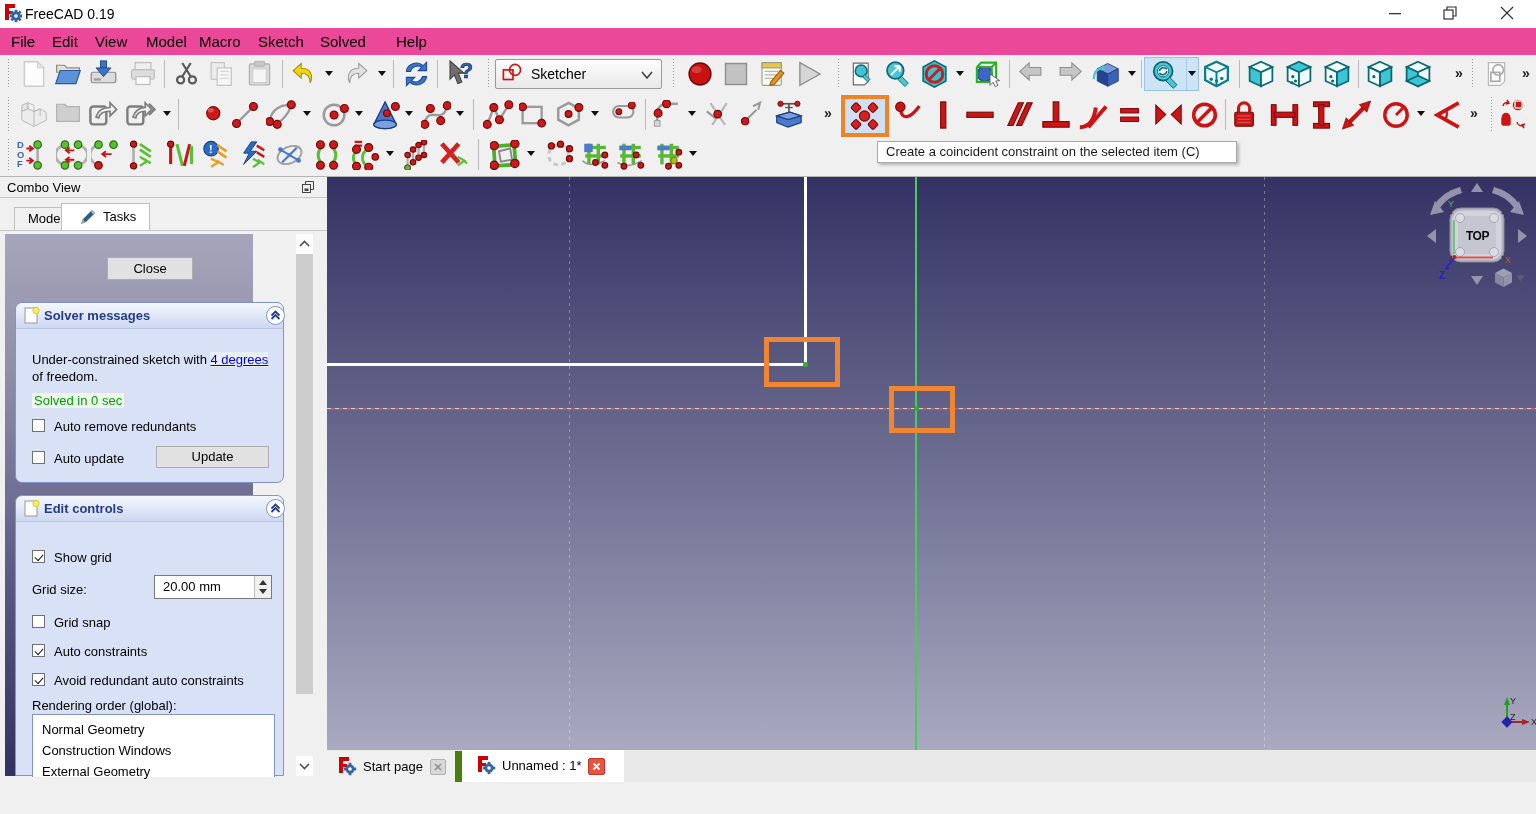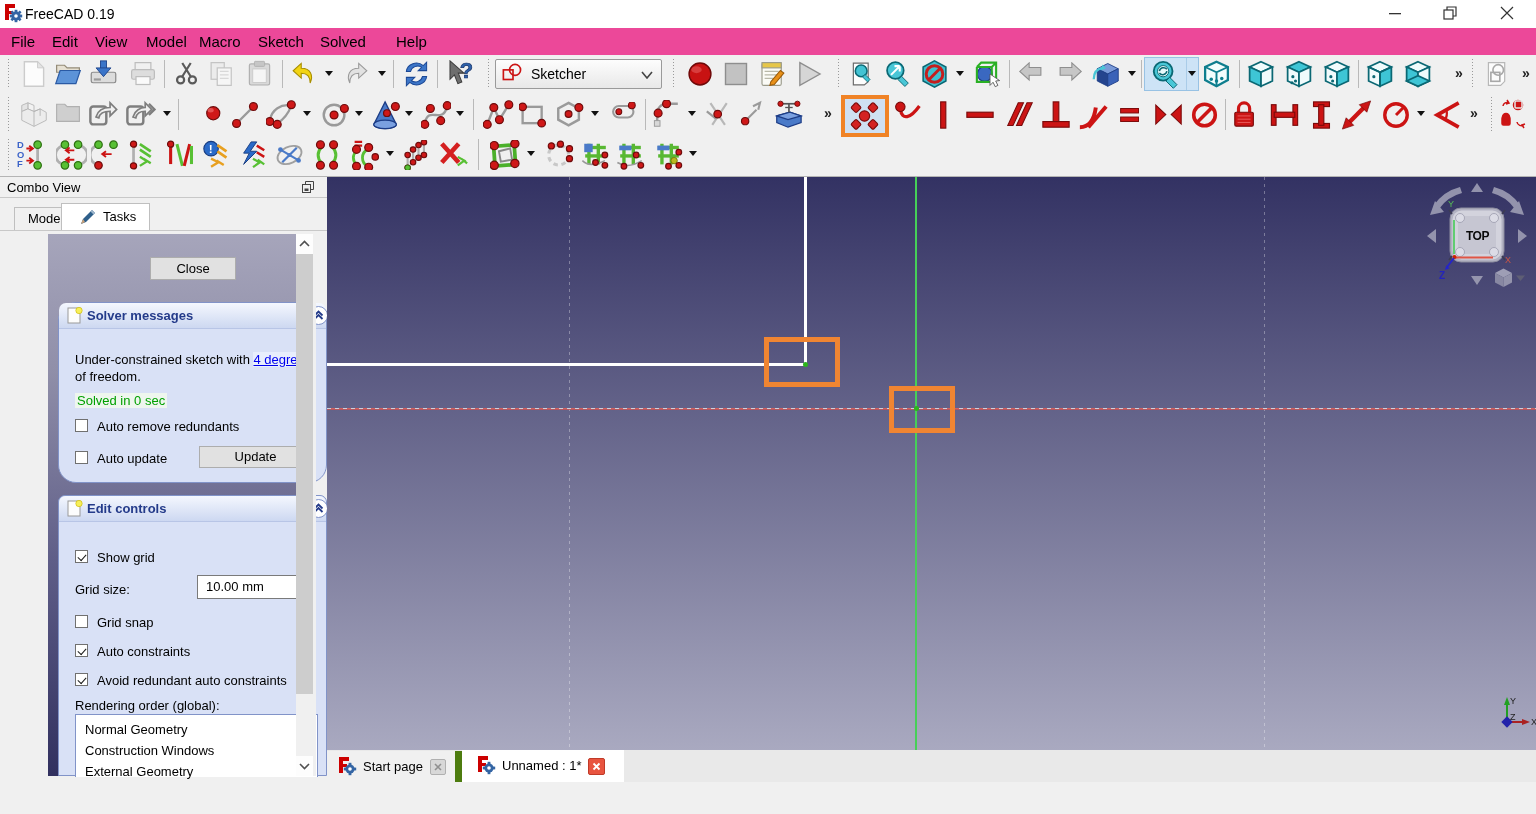--- a/index.html
+++ b/index.html
@@ -19,24 +19,24 @@
 .dd { position:absolute; width:0; height:0; border-left:5px solid transparent; border-right:5px solid transparent; border-top:6px solid #1a1a1a; }
 
 #combo { position:absolute; left:0; top:177px; width:327px; height:637px; background:#f0f0f0; }
 #combo-header { position:absolute; left:0; top:0; width:327px; height:21px; background:#f0f0f0; border-bottom:1px solid #c8c8c8; }
 #combo-header .t { position:absolute; left:7px; top:3px; font-size:13px; }
 #tabs { position:absolute; left:0; top:22px; width:327px; height:31px; }
 .tab { position:absolute; top:3px; height:28px; background:#f0f0f0; border:1px solid #bfbfbf; border-bottom:none; font-size:13px; }
 #tab-model { left:14px; top:8px; height:23px; width:59px;text-align:right; }
 #tab-tasks { left:61px; top:4px; height:27px; width:89px; background:#ffffff; z-index:2; }
 #taskarea { position:absolute; left:0; top:53px; width:327px; height:551px; background:#f0f0f0; border-top:1px solid #c8c8c8; }
-#taskpanel { position:absolute; left:5px; top:3px; width:248px; height:542px; background:linear-gradient(180deg,#a6a5bb 0%, #908fa9 25%, #5f5e88 60%, #31305f 100%);margin-left:43px; }
+#taskpanel { position:absolute; left:5px; top:3px; width:248px; height:542px; background:linear-gradient(180deg,#a6a5bb 0%, #908fa9 25%, #5f5e88 60%, #31305f 100%); }
 #scrollbar { position:absolute; left:296px; top:3px; width:20px; height:542px; background:#f0f0f0; }
 
-.group { position:absolute; left:10px; width:269px; background:#d9e1f6; border:1px solid #8193c8; border-radius:18px; }
+.group { position:absolute; left:10px; width:269px; background:#d9e1f6; border:1px solid #8193c8; border-radius:7px; }
 .group .hdr { position:absolute; left:0; top:0; right:0; height:26px; background:linear-gradient(180deg,#f4f7fe,#cdd8f1); border-radius:7px 7px 0 0; border-bottom:1px solid #b8c5e6; }
 .group .hdr .ttl { position:absolute; left:28px; top:5px; font-weight:bold; color:#243b8a; font-size:13px; }
 .cb { position:absolute; width:13px; height:13px; background:#ffffff; border:1px solid #707070; }
 .cbc { position:absolute; width:13px; height:13px; background:#ffffff; border:1px solid #707070; }
 .cbc:after { content:""; position:absolute; left:2px; top:2.5px; width:7px; height:4px; border-left:1.8px solid #1a1a1a; border-bottom:1.8px solid #1a1a1a; transform:rotate(-48deg); }
 .btn { position:absolute; background:#e1e1e1; border:1px solid #adadad; text-align:center; font-size:13px; }
 
 #viewport { position:absolute; left:327px; top:177px; width:1209px; height:573px; background:linear-gradient(180deg,#333263 0%, #a9a9c0 100%); overflow:hidden; }
 
 #doctabs { position:absolute; left:327px; top:750px; width:1209px; height:32px; background:#e9e9e9; }
@@ -691,21 +691,21 @@
             <span class="ttl">Edit controls</span>
             <svg class="ico" style="left:250px;top:3px" width="19" height="19">
                 <circle cx="9.5" cy="9.5" r="9" fill="#fff" stroke="#8193c8"></circle>
                 <path d="M5.5 9.5 L9.5 5.5 L13.5 9.5 M5.5 13 L9.5 9 L13.5 13" fill="none" stroke="#243b8a" stroke-width="1.8"></path>
               </svg>
           </div>
           <div class="cbc" style="left:16px;top:54px"></div>
           <span style="position:absolute;left:38px;top:54px">Show grid</span>
           <span style="position:absolute;left:16px;top:86px">Grid size:</span>
           <div style="position:absolute;left:138px;top:79px;width:118px;height:24px;background:#fff;border:1px solid #7a7a7a">
-            <span style="position:absolute;left:8px;top:3px">10.00 mm</span>
+            <span style="position:absolute;left:8px;top:3px">20.00 mm</span>
             <div style="position:absolute;right:0;top:0;width:17px;height:22px;background:#f0f0f0;border-left:1px solid #c0c0c0">
               <div class="dd" style="left:4px;top:4px;border-width:0 4px 5px 4px;border-style:solid;border-color:transparent transparent #333 transparent"></div>
               <div class="dd" style="left:4px;top:13px;border-left:4px solid transparent;border-right:4px solid transparent;border-top:5px solid #333"></div>
             </div>
           </div>
           <div class="cb" style="left:16px;top:119px"></div>
           <span style="position:absolute;left:38px;top:119px">Grid snap</span>
           <div class="cbc" style="left:16px;top:148px"></div>
           <span style="position:absolute;left:38px;top:148px">Auto constraints</span>
           <div class="cbc" style="left:16px;top:177px"></div>
@@ -835,13 +835,14 @@
           <circle cx="11" cy="12" r="1.8" fill="#fff"></circle>
         </svg>
       <span style="position:absolute;left:40px;top:8px">Unnamed : 1*</span>
       <div style="position:absolute;left:126px;top:8px;width:17px;height:17px;background:#e8543f;border:1px solid #c03a28;border-radius:2px"><svg width="15" height="15">
             <path d="M4.5 4.5 L10.5 10.5 M10.5 4.5 L4.5 10.5" stroke="#ffffff" stroke-width="1.8"></path>
           </svg></div>
     </div>
   </div>
 
 
+  <div id="tooltip">Create a coincident constraint on the selected item (C)</div>
 </div>
 
 </body></html>

